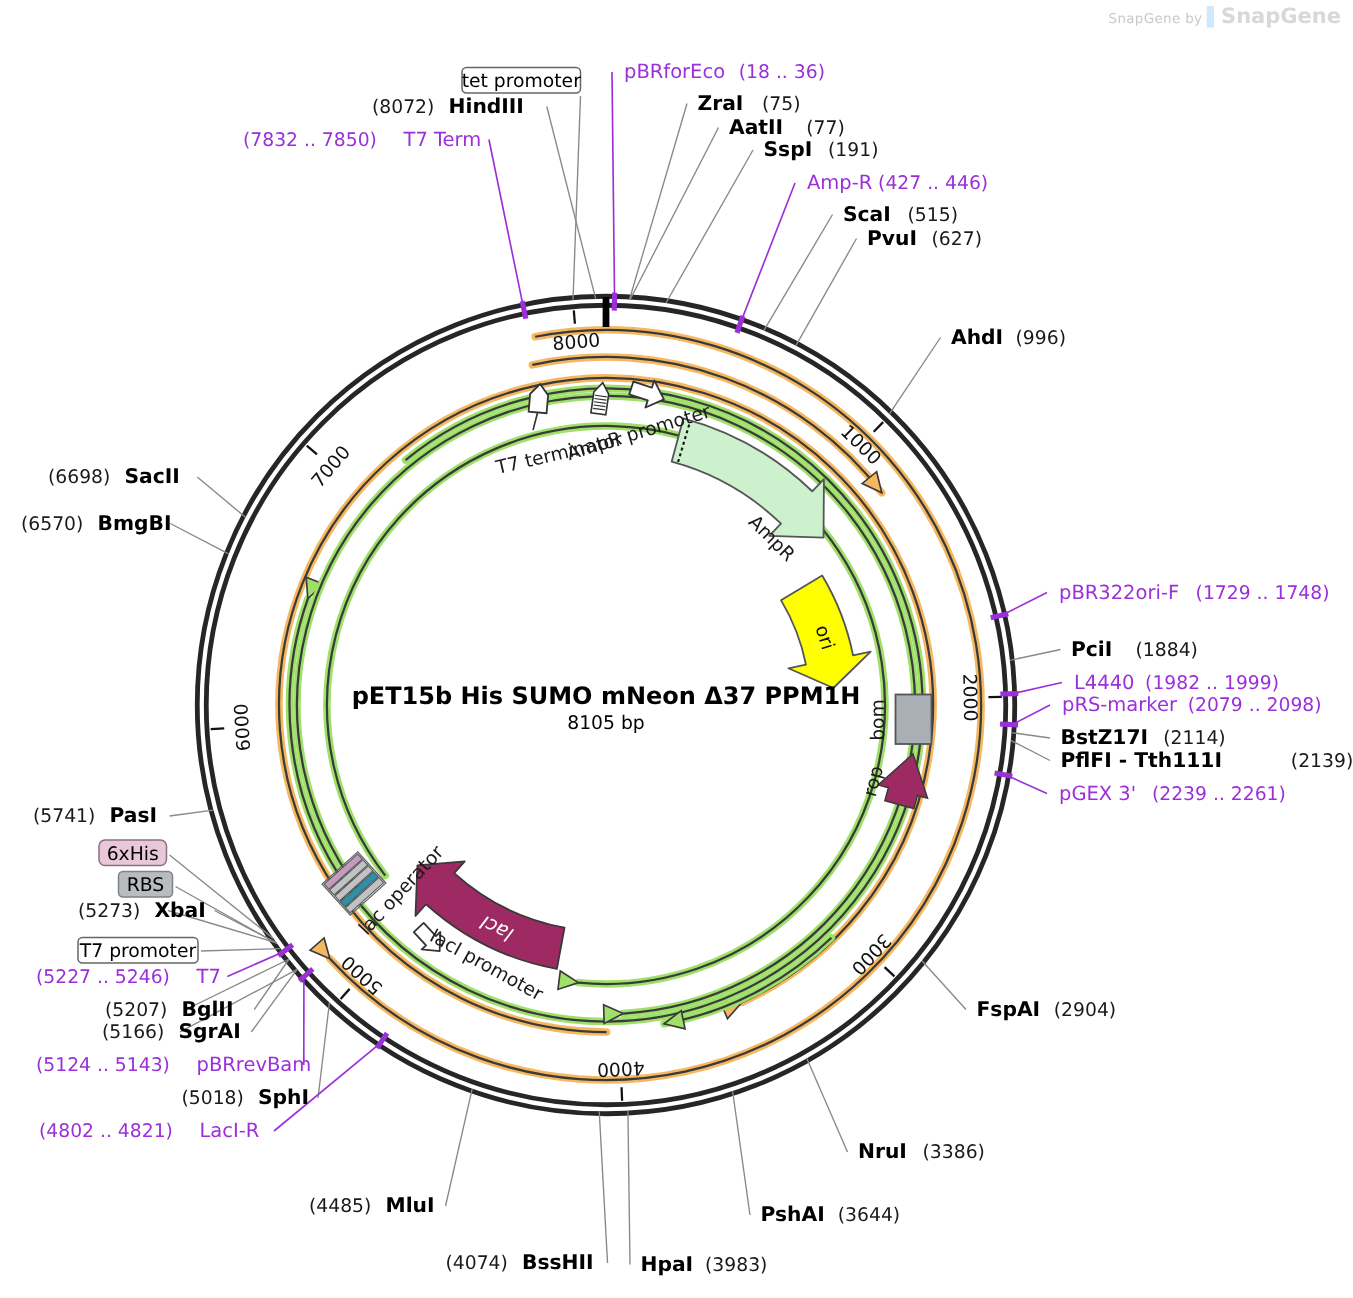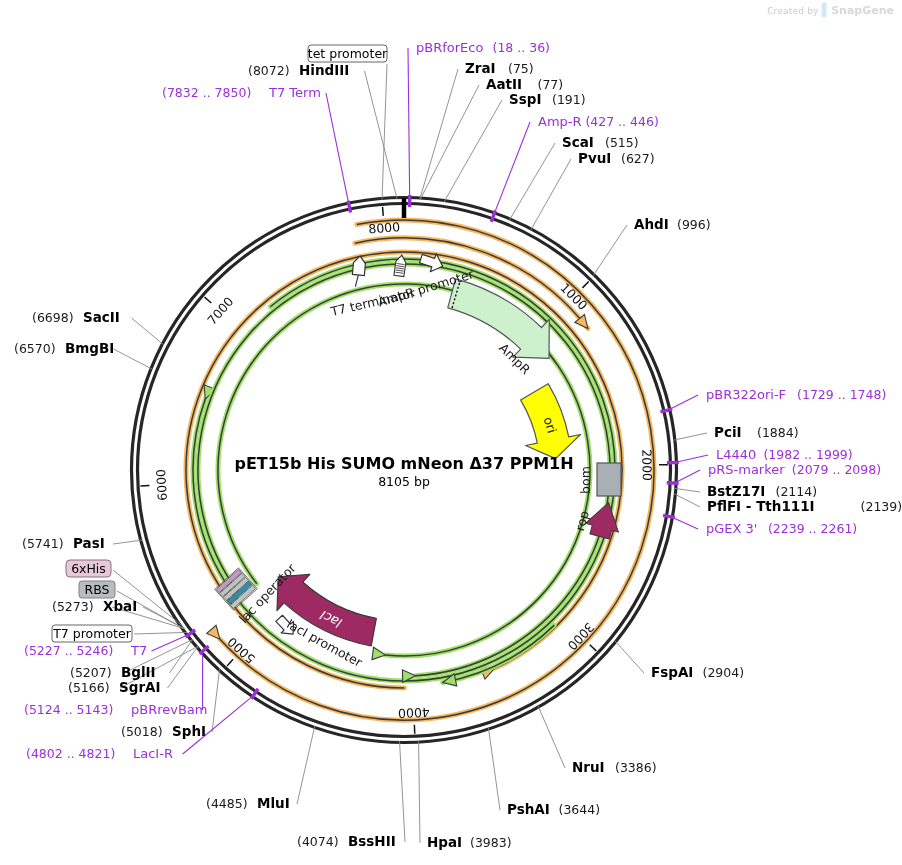--- a/index.html
+++ b/index.html
@@ -12,28 +12,28 @@
   .prm{fill:#9b30d9;font-size:13px;font-family:"DejaVu Sans","Liberation Sans",sans-serif;}
   .prmpos{fill:#9b30d9;font-size:12.5px;font-family:"DejaVu Sans","Liberation Sans",sans-serif;}
   .ticklbl{fill:#111;font-size:12.5px;font-family:"DejaVu Sans","Liberation Sans",sans-serif;}
   .title{font-weight:bold;font-size:16px;fill:#000;font-family:"DejaVu Sans","Liberation Sans",sans-serif;}
   .subtitle{font-size:12.5px;fill:#000;font-family:"DejaVu Sans","Liberation Sans",sans-serif;}
   .leader{stroke:#888;stroke-width:.9;fill:none;}
   .leaderp{stroke:#9b30d9;stroke-width:1.1;fill:none;}
   .boxlbl{font-size:12.5px;fill:#000;font-family:"DejaVu Sans","Liberation Sans",sans-serif;}
   #brand{position:absolute;right:8px;top:3px;font-size:9px;color:#c9c9c9;
          font-family:"DejaVu Sans","Liberation Sans",sans-serif;letter-spacing:.2px;}
-  #brand .sg{color:#d8d8d8;font-size:11px;font-weight:bold;letter-spacing:0;}
+  #brand .sg{color:#d8d8d8;font-size:14px;font-weight:bold;letter-spacing:0;}
   #brand .flag{color:#cfe8fb;font-size:12px;}
 </style>
 </head>
 <body>
 
 <div id="brand">
-  <span>Created by</span>
+  <span>SnapGene by</span>
   <span class="flag">▌</span><span class="sg">SnapGene</span>
 </div>
 
 <svg id="map" viewBox="0 0 902 865">
   <g id="backbone-g">
       <circle cx="404" cy="470" r="272.5" fill="none" stroke="#262626" stroke-width="3.2"></circle>
       <circle cx="404" cy="470" r="266.5" fill="none" stroke="#262626" stroke-width="3.2"></circle>
     </g>
   <g id="arcs-g">
       <g></g>

